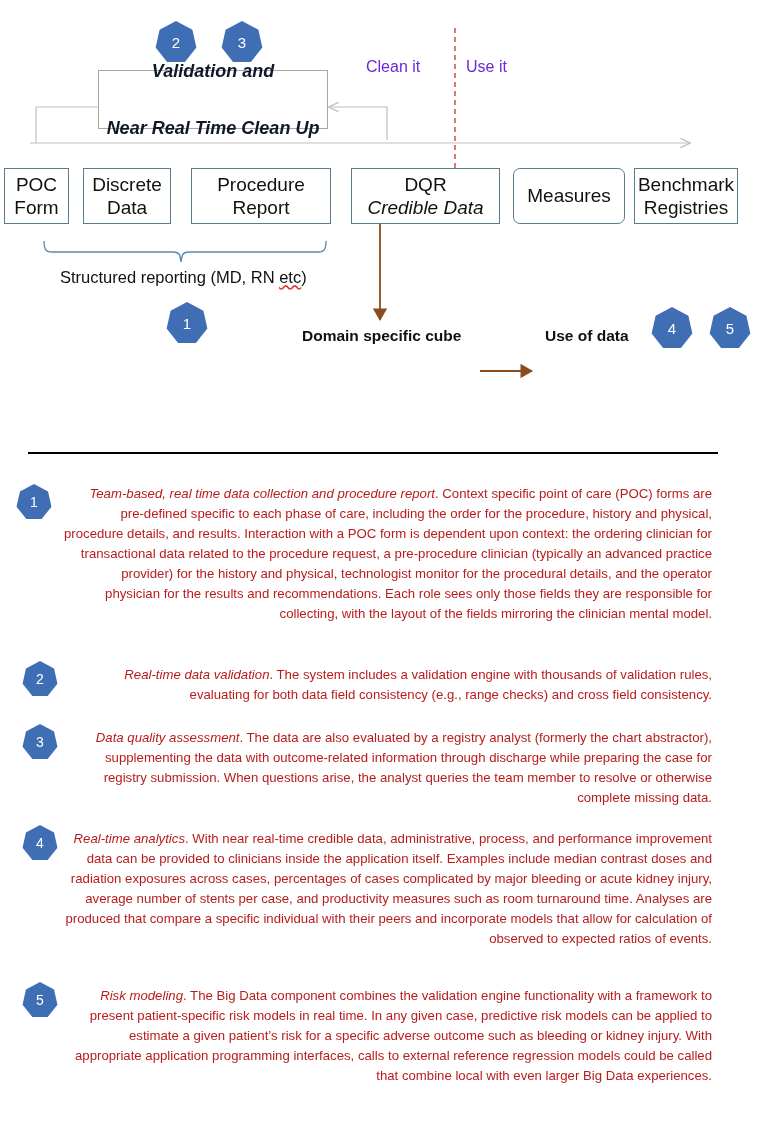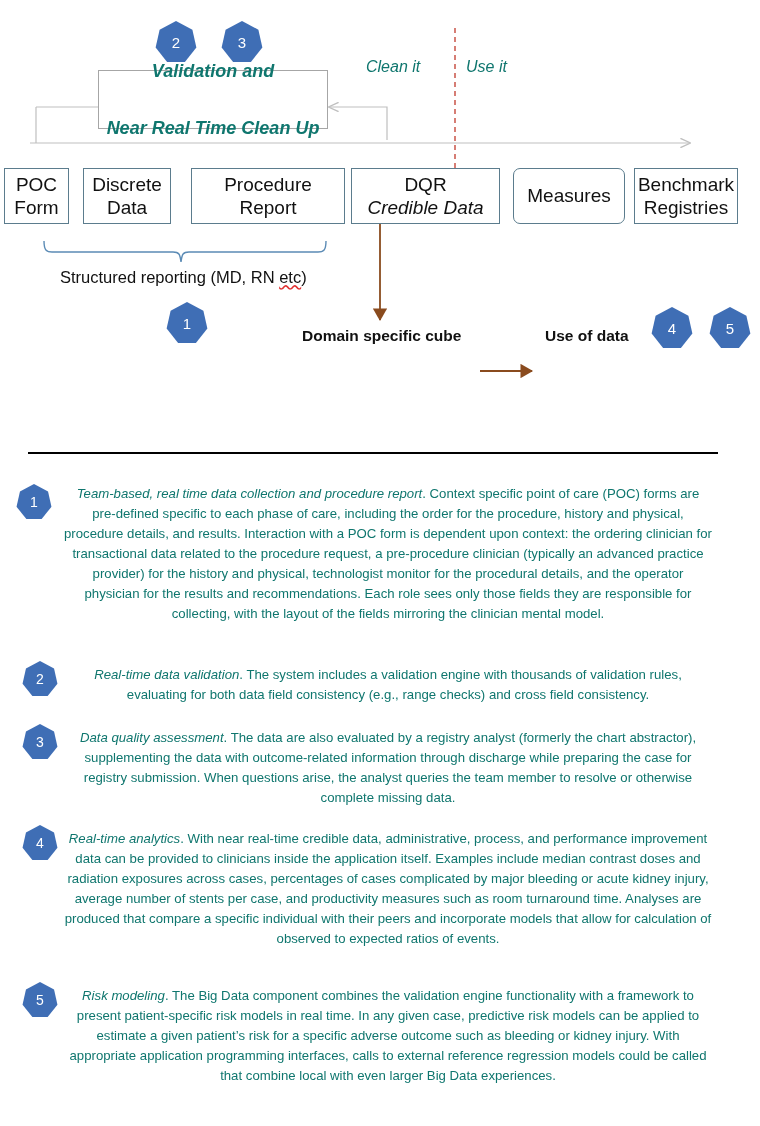--- a/index.html
+++ b/index.html
@@ -51,33 +51,32 @@
   
   .valbox {
     position: absolute;
     box-sizing: border-box;
     border: 1px solid #a6a6a6;
     background: #ffffff;
     display: flex;
     flex-direction: column;
     align-items: center;
     justify-content: center;
-    color: #0f766e;
+    color: #0f172a;
     font-style: italic;
     font-weight: bold;
     font-size: 18px;
     line-height: 1.35;
     z-index: 5;
     gap: 32px;
   }
 
   .cleanuse {
     position: absolute;
-    color: #0f766e;
-    font-style: italic;
+    color: #6d28d9;
     font-size: 16px;
     white-space: nowrap;
   }
 
   .listblk {
     position: absolute;
     font-size: 15.5px;
     color: #111111;
     line-height: 1.0;
     white-space: nowrap;
@@ -109,22 +108,22 @@
     position: absolute;
     background: #000000;
     height: 2px;
   }
 
   
   .note {
     position: absolute;
     font-size: 13.2px;
     line-height: 1.52;
-    color: #0f766e;
-    text-align: center;
+    color: #b91c1c;
+    text-align: right;
   }
   .note i { font-style: italic; }
 
   svg.layer { position: absolute; left: 0; top: 0; pointer-events: none; }
 </style>
 </head>
 <body>
 
 <svg class="layer" width="760" height="470">
   <defs>
@@ -184,21 +183,21 @@
 <div class="flowbox" style="left:4px; top:168px; width:65px; height:56px;">
   <div>POC</div>
   <div>Form</div>
 </div>
 
 <div class="flowbox" style="left:83px; top:168px; width:88px; height:56px;">
   <div>Discrete</div>
   <div>Data</div>
 </div>
 
-<div class="flowbox" style="left:191px; top:168px; width:154px; height:56px;">
+<div class="flowbox" style="left:191px; top:168px; width:140px; height:56px;">
   <div>Procedure</div>
   <div>Report</div>
 </div>
 
 <div class="flowbox" style="left:351px; top:168px; width:149px; height:56px;">
   <div>DQR</div>
   <div class="ital">Credible Data</div>
 </div>
 
 <div class="flowbox" style="left:513px; top:168px; width:112px; height:56px;border-radius:7px;">

